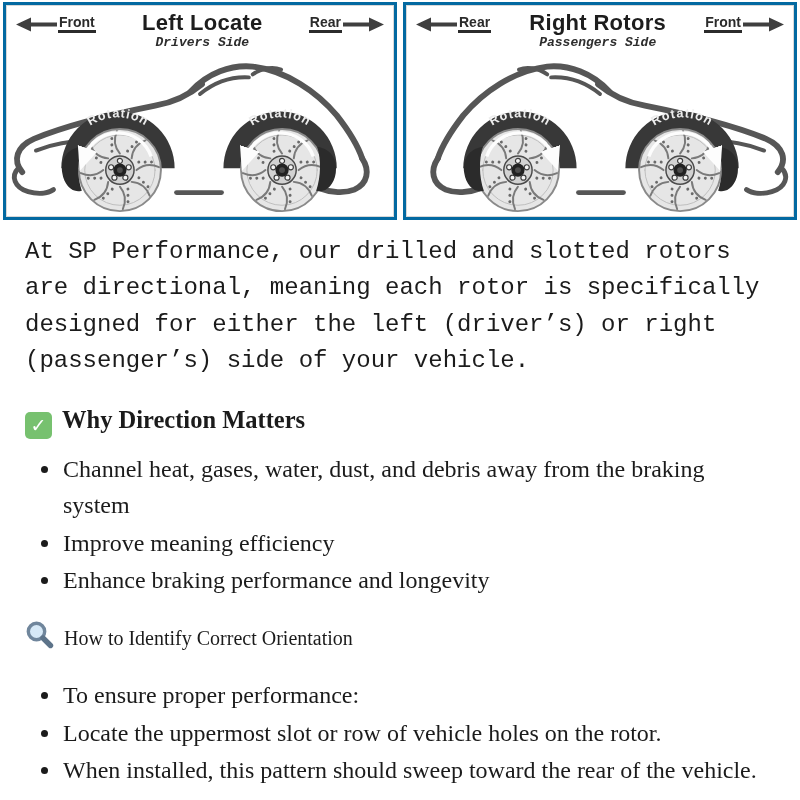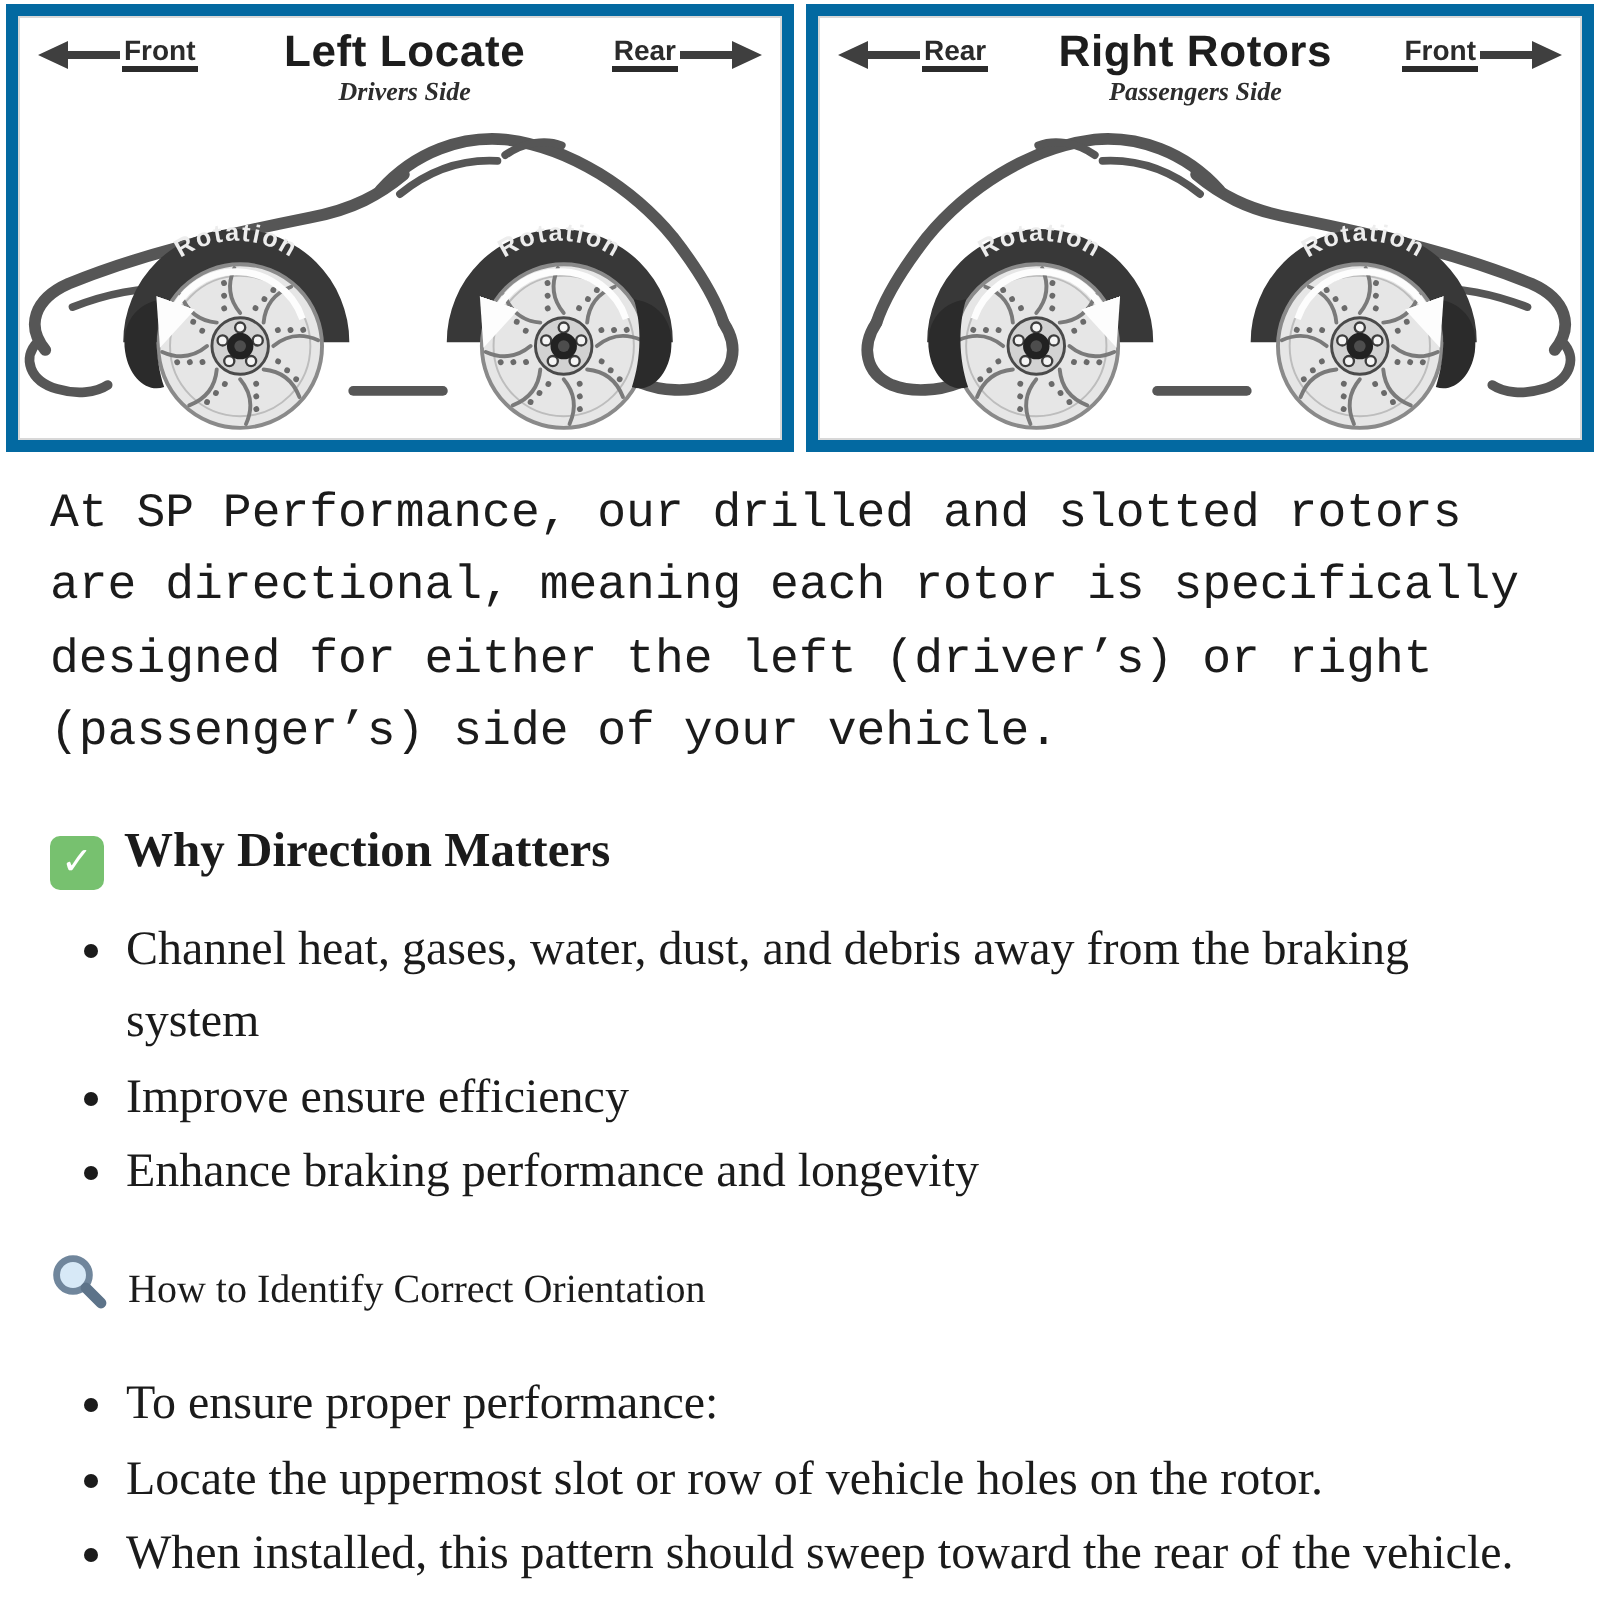--- a/index.html
+++ b/index.html
@@ -1,33 +1,33 @@
 <!DOCTYPE html>
 <html><head>
 <meta charset="utf-8">
 <style>
   html,body{margin:0;padding:0;background:#fff;}
   body{width:800px;height:800px;overflow:hidden;color:#1b1b1b;
        font-family:"Liberation Serif",serif;}
 
   
   .figure{display:flex;gap:6px;padding:2px 3px 0 3px;}
-  .panel{flex:1;border:6px solid #0369a1;box-shadow:inset 0 0 0 1px #d8d8d8;
+  .panel{flex:1;border:3px solid #0369a1;box-shadow:inset 0 0 0 1px #d8d8d8;
          background:#fff;position:relative;height:212px;overflow:hidden;}
   .panel-header{display:grid;grid-template-columns:auto 1fr auto;
                 align-items:start;padding:6px 9px 0 9px;}
   .dir{display:flex;align-items:center;gap:1px;margin-top:4px;}
   .dir-label{font-family:"Liberation Sans",sans-serif;font-weight:bold;
              font-size:14px;color:#2b2b2b;border-bottom:3px solid #2b2b2b;
              line-height:1.1;padding:0 1px;}
   .dir svg{display:block;}
   .title-block{text-align:center;}
   .panel-title{font-family:"Liberation Sans",sans-serif;font-weight:bold;
                font-size:22px;line-height:1.05;color:#1d1d1d;letter-spacing:.3px;}
-  .panel-subtitle{font-family:Liberation Serif, serif;font-weight:bold;
+  .panel-subtitle{font-family:Liberation Mono, monospace;font-weight:bold;
                   font-style:italic;font-size:13px;color:#2d2d2d;margin-top:1px;}
   .car-svg{position:absolute;left:0;bottom:0;width:100%;height:168px;}
 
   
   .article{padding:10px 28px 0 25px;font-size:24px;line-height:1.52;}
   .intro{margin:4px 0 0 0;max-width:742px;font-family:Liberation Mono, monospace;}
   .section-heading{margin:21px 0 0 0;font-size:20px;font-weight:normal;}
   .section-heading.bold{font-weight:bold;font-size:24.5px;}
   .lead{margin:20px 0 0 0;}
   ul{margin:12px 0 0 0;padding-left:37px;}
@@ -183,21 +183,21 @@
 
   <p class="intro">At SP Performance, our drilled and slotted rotors are directional, meaning each rotor is specifically designed for either the left (driver’s) or right (passenger’s) side of your vehicle.</p>
 
   <p class="section-heading bold">
     <span class="check-icon icon-gap" style="background:#77c16f">✓</span><span>Why Direction Matters</span>
   </p>
 
 
   <ul>
     <li>Channel heat, gases, water, dust, and debris away from the braking system</li>
-    <li>Improve ensure efficiency</li>
+    <li>Improve meaning efficiency</li>
     <li>Enhance braking performance and longevity</li>
   </ul>
 
   <p class="section-heading">
     <svg class="icon-gap" width="29" height="29" viewBox="0 0 29 29">
       <circle cx="11.5" cy="11.5" r="8.2" fill="#d7e9f7" stroke="#70869c" stroke-width="3.4"></circle>
       <line x1="18" y1="18" x2="25.5" y2="25.5" stroke="#5d7389" stroke-width="5.4" stroke-linecap="round"></line>
     </svg><span>How to Identify Correct Orientation</span>
   </p>
 

